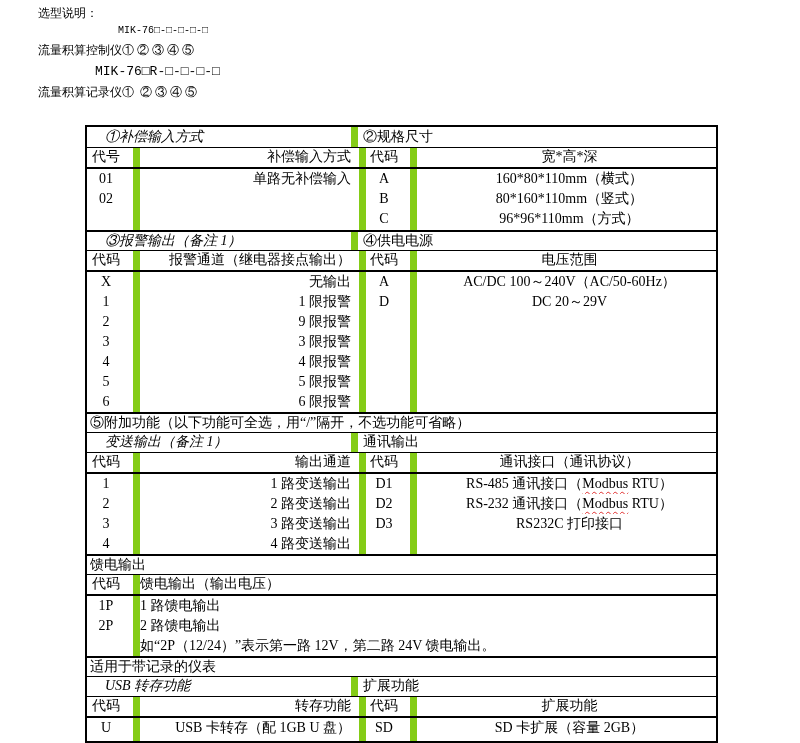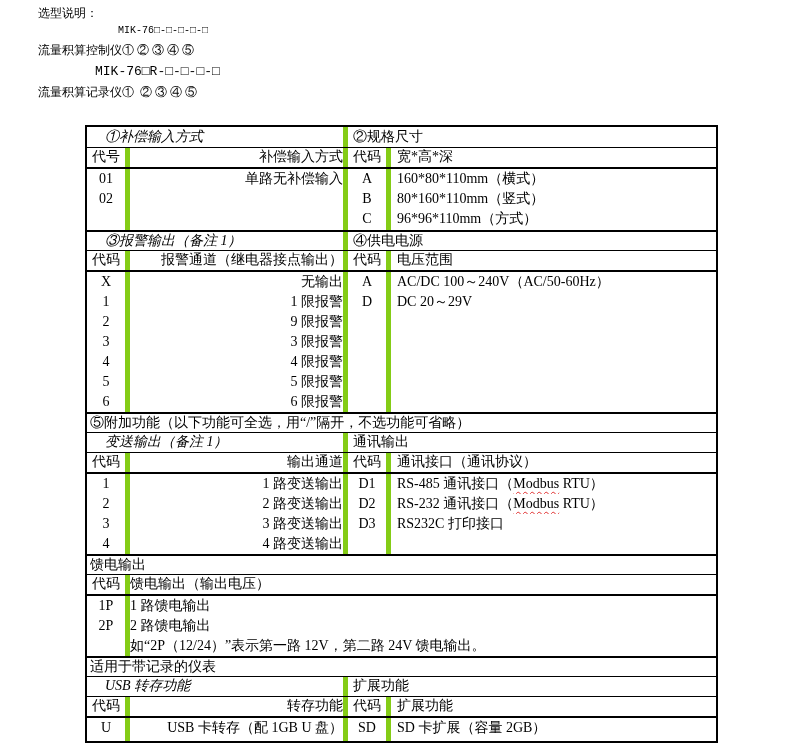--- a/index.html
+++ b/index.html
@@ -16,25 +16,25 @@
 
   
   .tbl{position:absolute;left:85px;top:125px;width:633px;border:2px solid #000;box-sizing:border-box;font-size:14px;background:#fff;}
   .row{display:flex;align-items:stretch;}
   .bt1{border-top:1px solid #000;}
   .bt2{border-top:2px solid #000;}
   .h20{height:20px;line-height:19px;}
   .h19{height:19px;line-height:18px;}
   .h18{height:18px;line-height:17px;}
   .cell{box-sizing:border-box;overflow:hidden;}
-  .vl{border-left:5px solid #84cc16;}
+  .vl{border-left:7px solid #84cc16;margin-left:8px;}
   .c1{width:38px;text-align:center;}
   .c2{width:218px;padding-left:6px;text-align:right;}
   .c3{width:43px;text-align:center;}
-  .c4{flex:1;padding-left:6px;}
+  .c4{flex:1;padding-left:6px;text-align:center;}
   .c234{flex:1;}
   .half-l{width:256px;padding-left:18px;font-style:italic;}
   .half-r{flex:1;padding-left:5px;}
   .full{flex:1;padding-left:3px;}
   .line{height:20px;line-height:20px;white-space:pre;overflow:hidden;}
   .b1{height:61px;}
   .b2{height:140px;}
   .b3{height:80px;}
   .b4{height:60px;}
   .b5{height:23px;}

